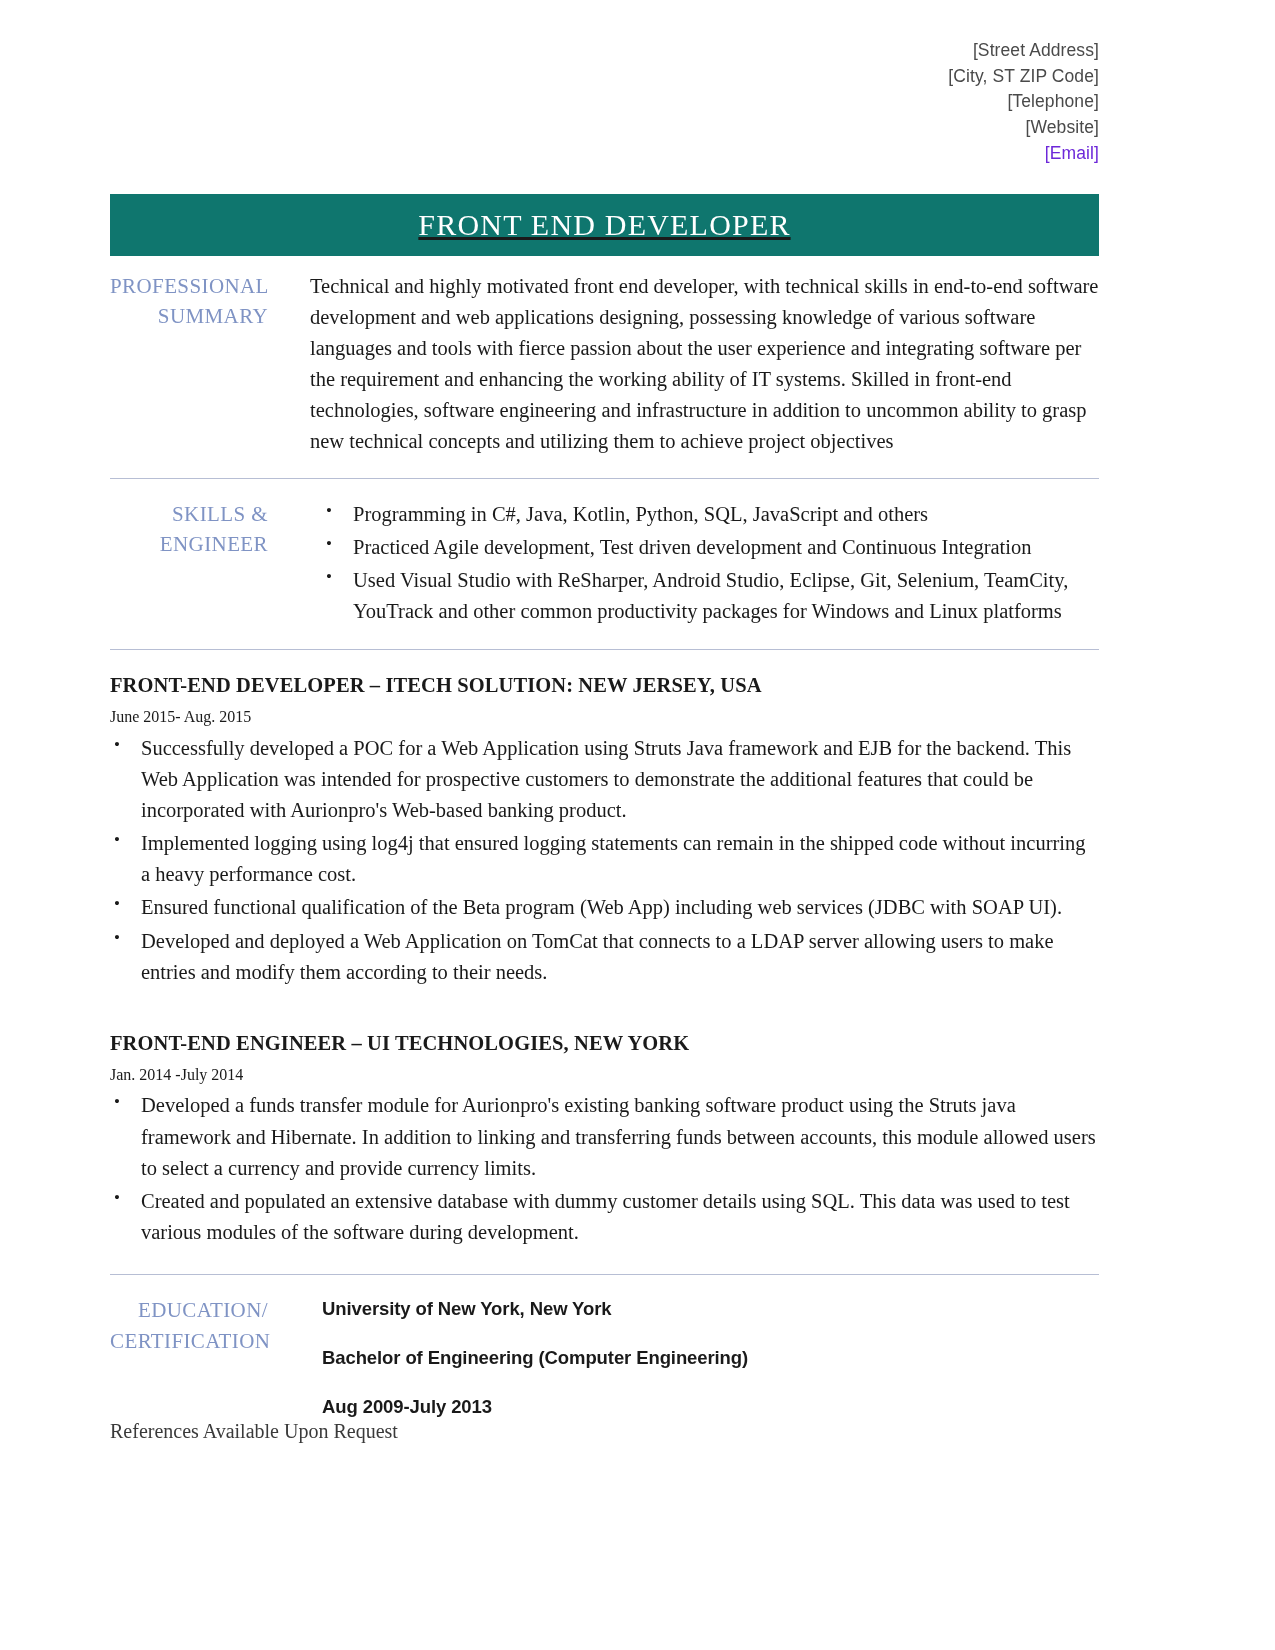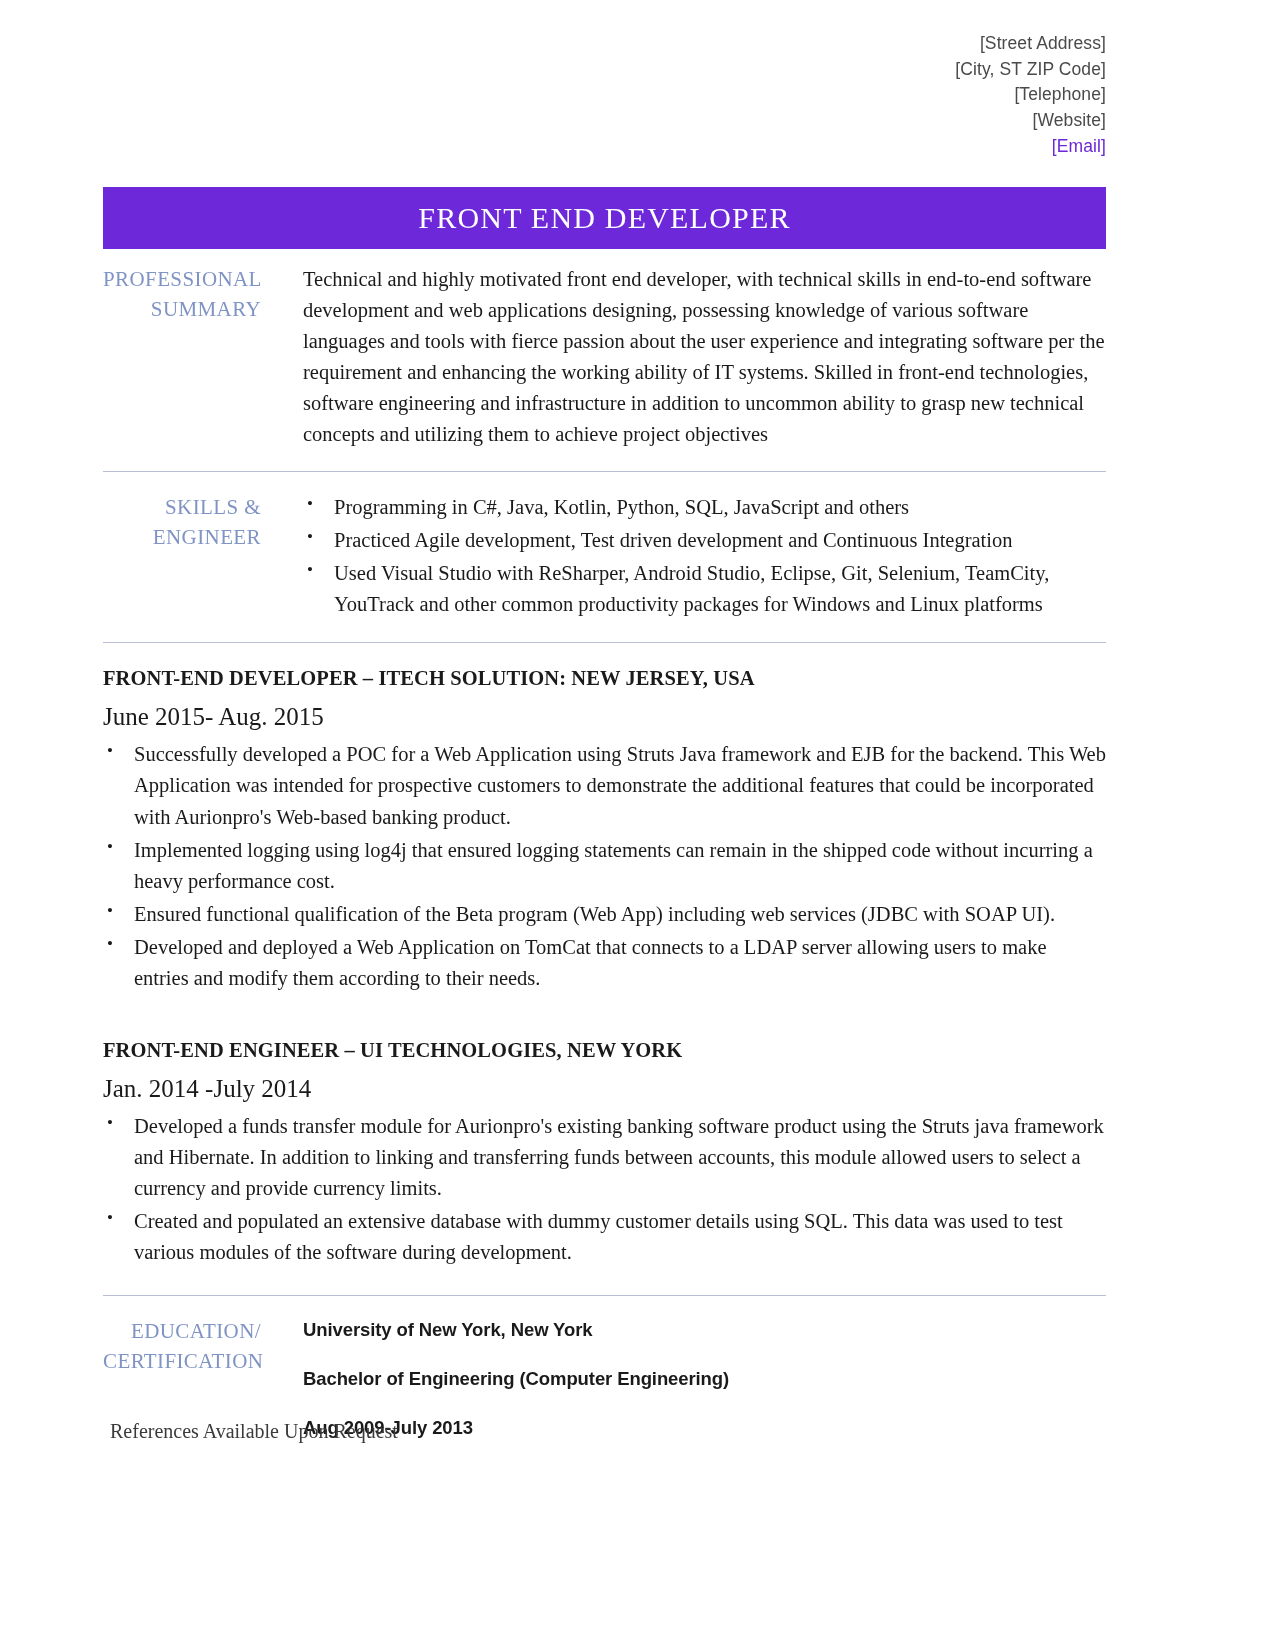--- a/index.html
+++ b/index.html
@@ -13,21 +13,21 @@
     font-family: "Liberation Serif", "DejaVu Serif", serif;
     color: #1a1a1a;
     position: relative;
     overflow: hidden;
   }
 
   .page {
     width: 1275px;
     height: 1319px;
     box-sizing: border-box;
-    padding: 1px;
+    padding: 8px;
     position: relative;
   }
 
   
   .contact-block {
     text-align: right;
     padding: 30px 168px 0 0;
     line-height: 1.47;
   }
   .contact-line {
@@ -36,44 +36,46 @@
     color: #4a4a4a;
     letter-spacing: 0.1px;
   }
   .contact-line.email {
     color: #6d28d9;
   }
 
   
   .title-band {
     margin: 27px 168px 0 102px;
-    background: #6d28d9;
+    background: #0f766e;
     height: 62px;
     display: flex;
     align-items: center;
     justify-content: center;
+    text-decoration: underline;
   }
   .title-band-text {
     color: #ffffff;
     font-size: 30px;
     letter-spacing: 1.2px;
     font-family: "Liberation Serif", "DejaVu Serif", serif;
     font-weight: 400;
   }
 
   
   .section {
     display: flex;
     margin: 0 168px 0 102px;
     padding-top: 15px;
   }
   .section.ruled {
     border-top: 1.5px solid #b7bed4;
     margin-top: 20px;
     padding-top: 20px;
+    gap: 12px;
   }
   .section-label {
     width: 200px;
     flex: 0 0 200px;
     text-align: right;
     padding-right: 42px;
     box-sizing: border-box;
     color: #7f93c4;
     font-size: 21px;
     line-height: 1.45;
@@ -115,21 +117,21 @@
 
   .job { margin-bottom: 6px; }
   .job + .job { margin-top: 40px; }
   .job-title {
     font-weight: bold;
     font-size: 20.5px;
     letter-spacing: 0.1px;
     margin-bottom: 4px;
   }
   .job-dates {
-    font-size: 25px;
+    font-size: 16px;
     margin-bottom: 3px;
   }
 
   .edu-line {
     font-family: "Liberation Sans", "DejaVu Sans", sans-serif;
     font-weight: bold;
     font-size: 18.5px;
     margin-bottom: 21px;
     letter-spacing: -0.1px;
   }

